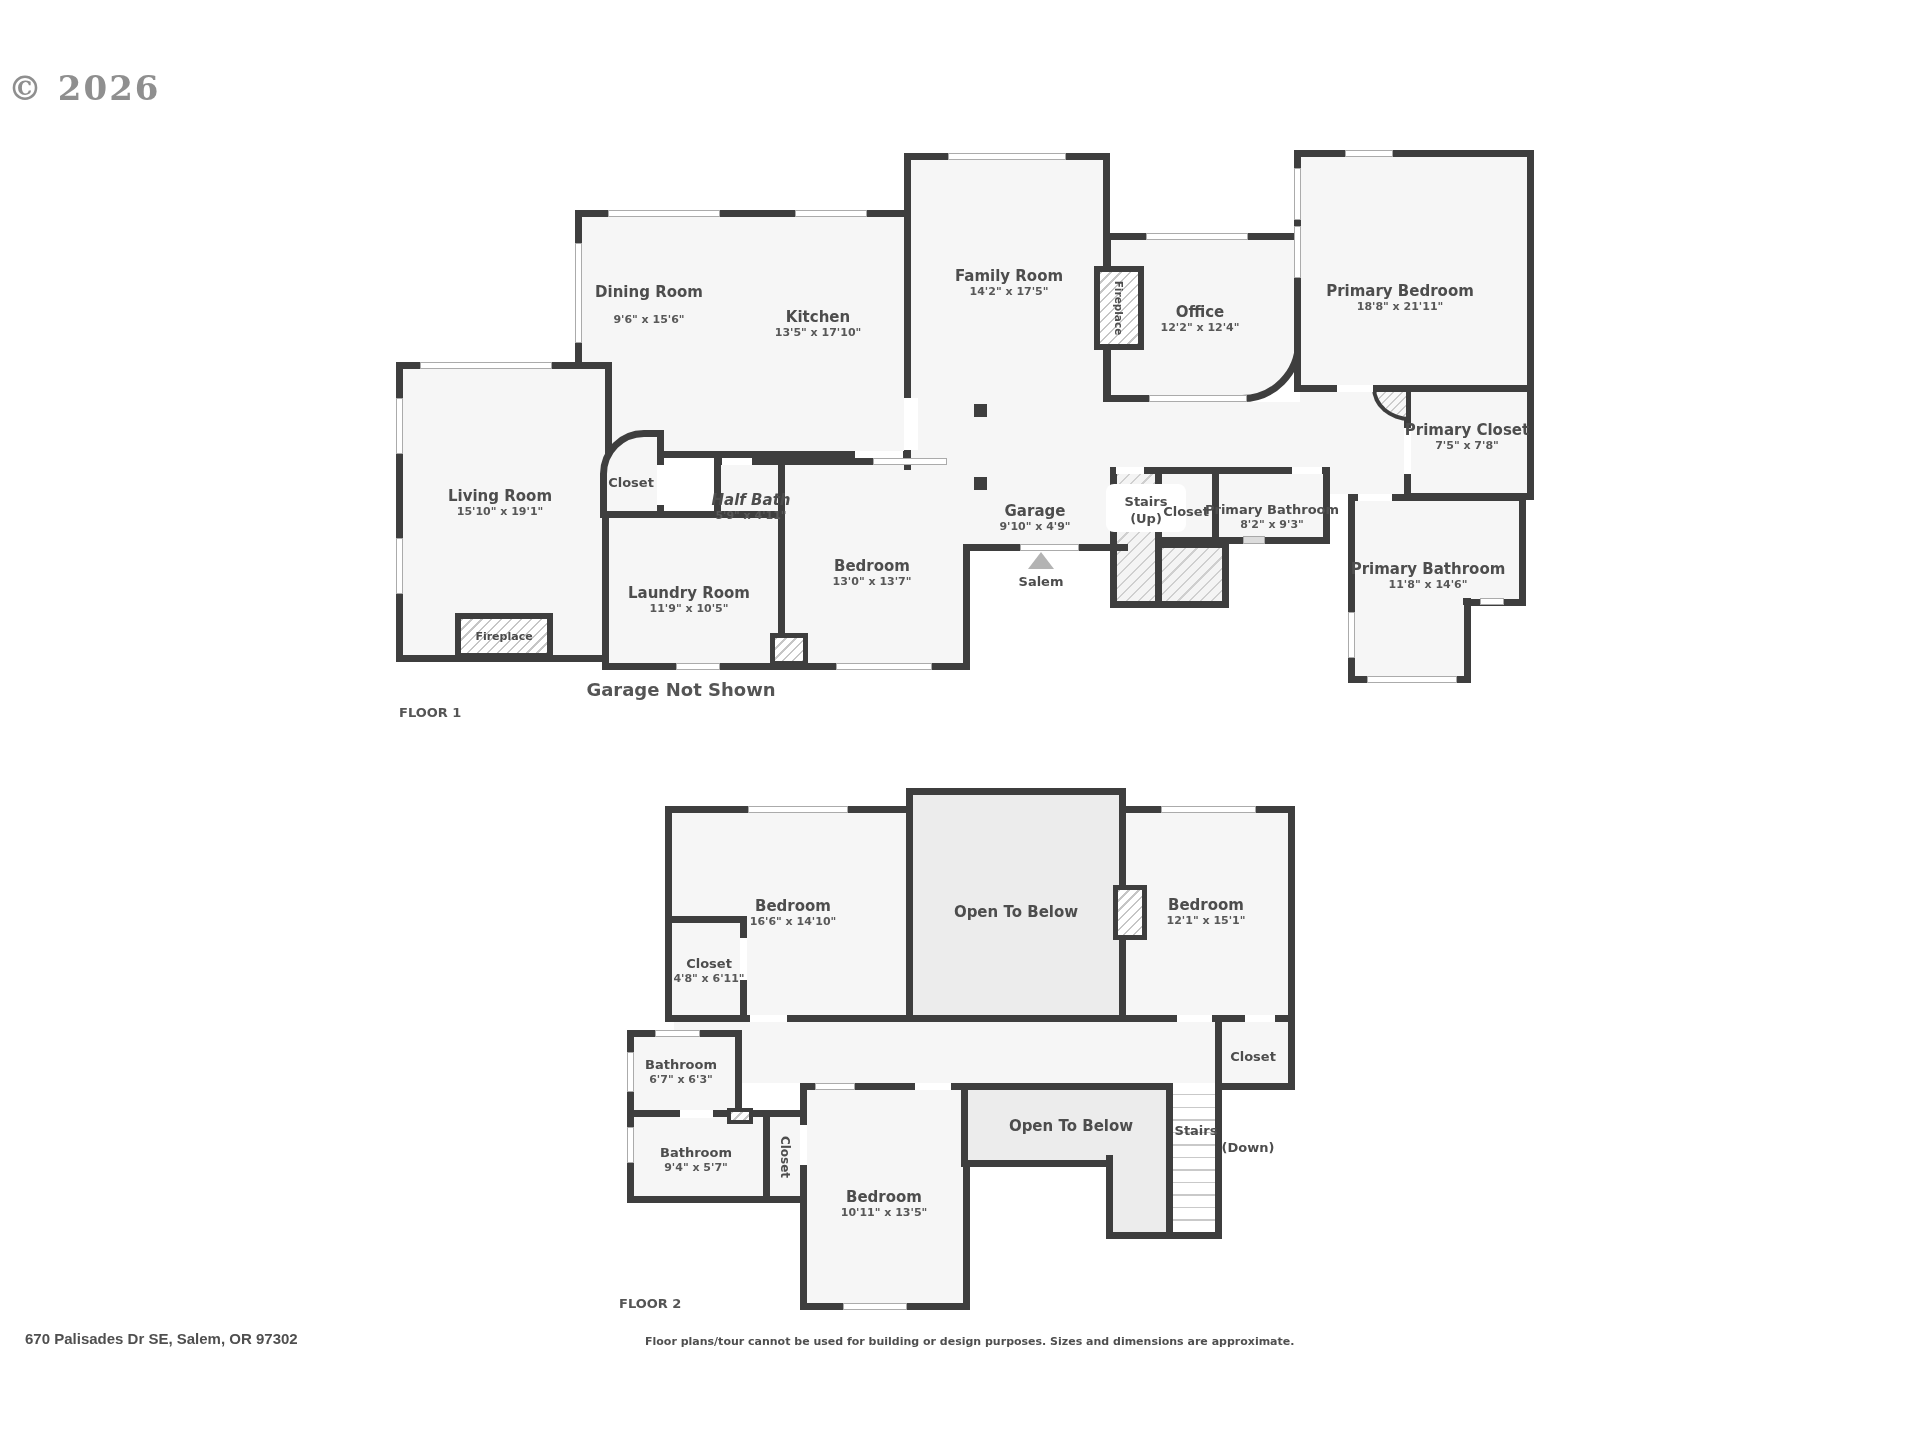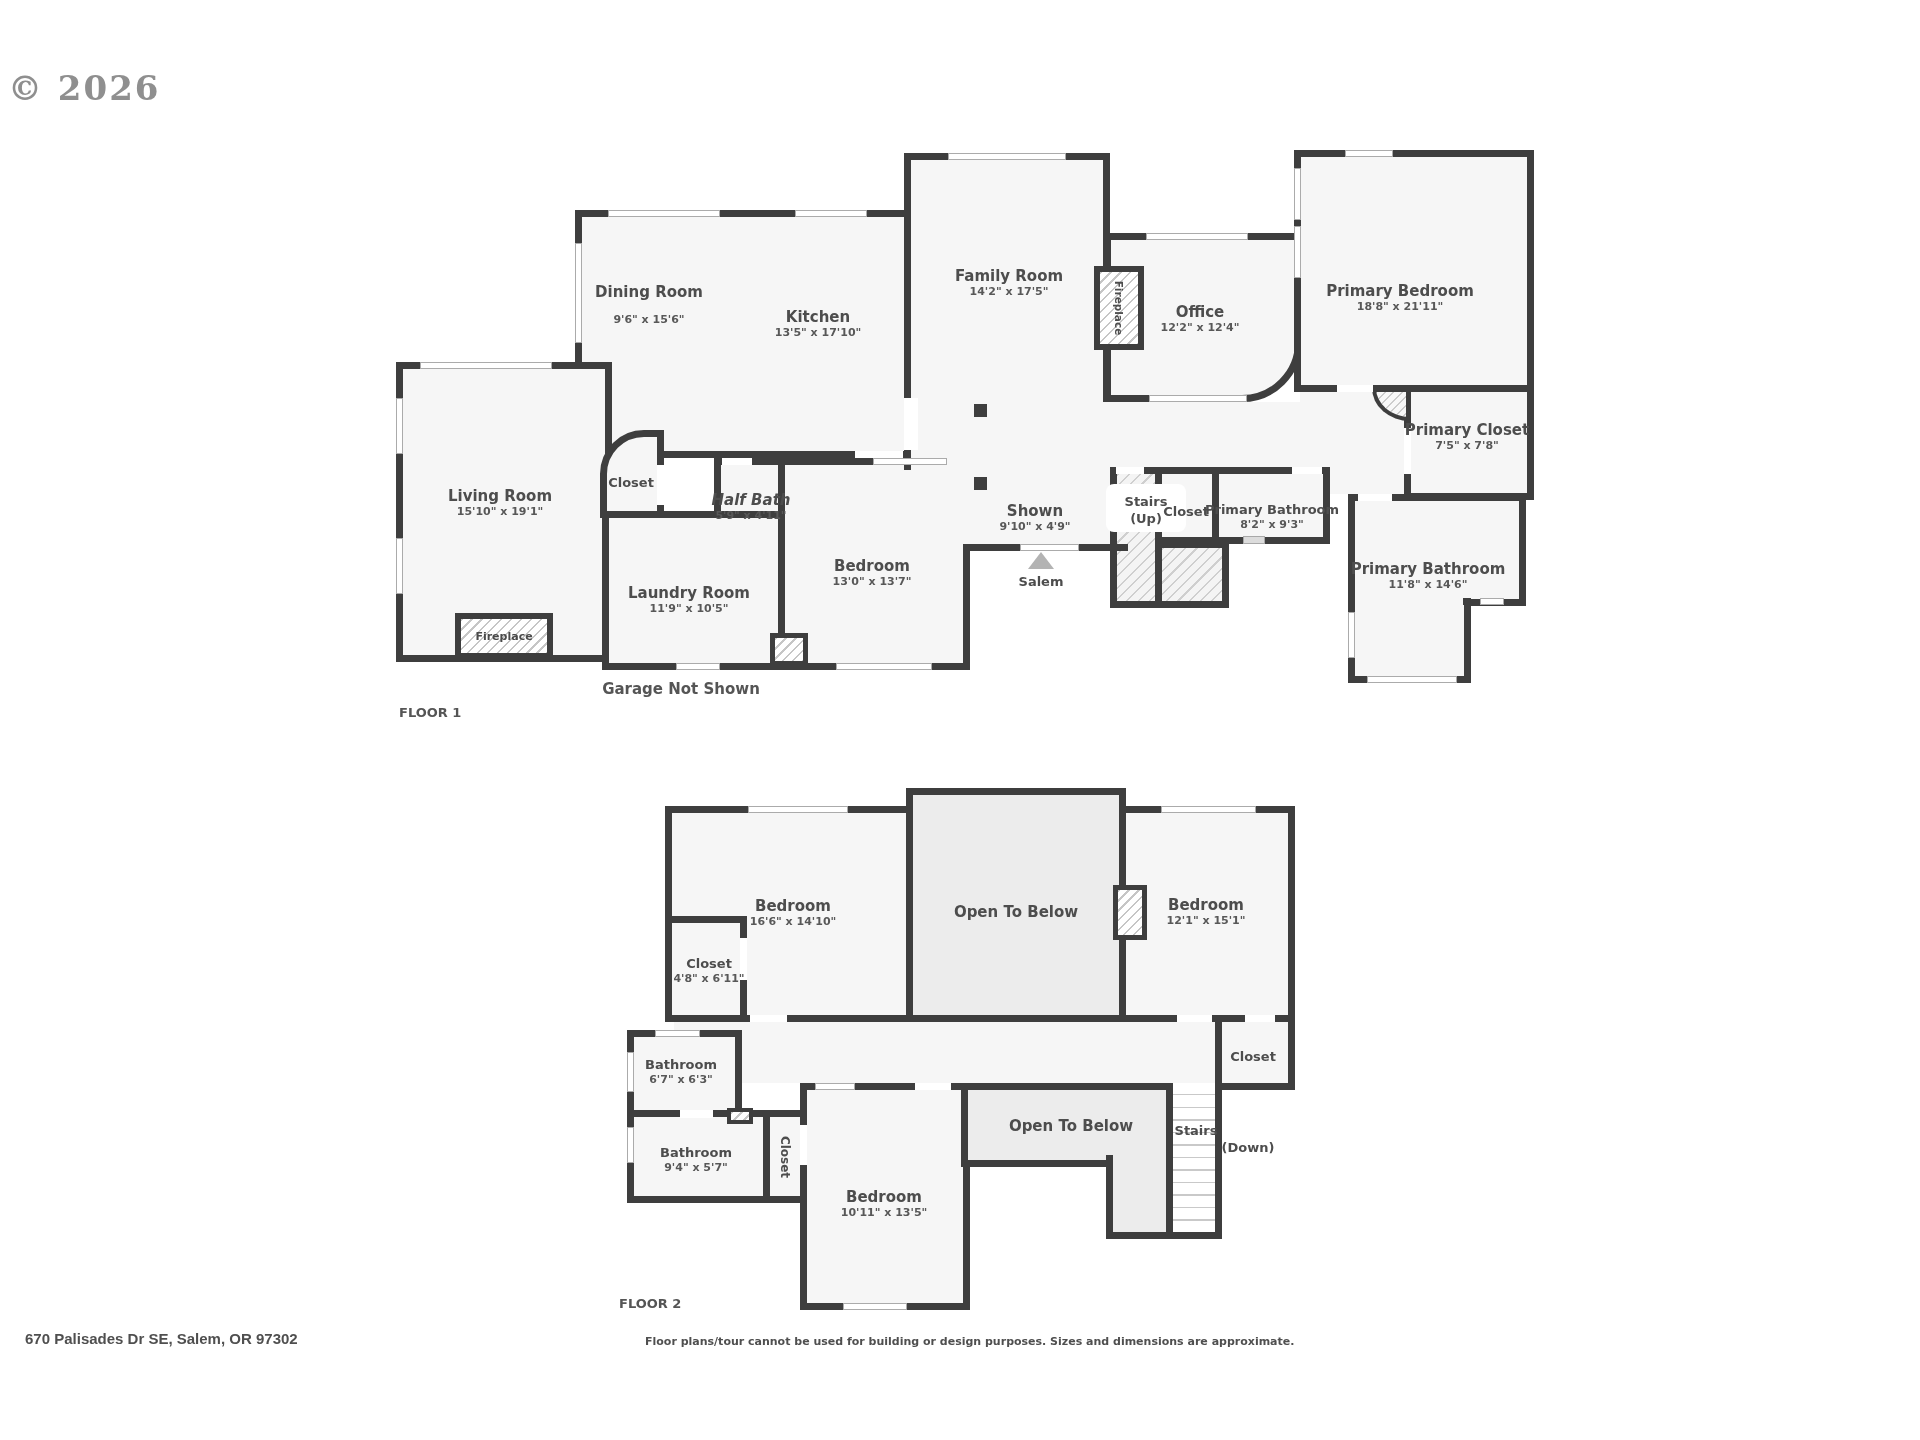--- a/index.html
+++ b/index.html
@@ -26,21 +26,21 @@
        font-weight:bold;font-size:15px;color:#4d4d4d;}
   .dim{font-size:11px;color:#585858;}
   .lbl2{font-size:13px;}
   .vlbl{position:absolute;transform:translate(-50%,-50%);writing-mode:vertical-rl;
         font-weight:bold;font-size:10.5px;color:#4d4d4d;white-space:nowrap;}
   .fpl{position:absolute;transform:translate(-50%,-50%);font-weight:bold;font-size:11px;color:#4a4a4a;white-space:nowrap;}
   .stairbox{position:absolute;background:#fff;border-radius:8px;}
   .tri{position:absolute;width:0;height:0;border-left:13px solid transparent;
        border-right:13px solid transparent;border-bottom:17px solid #b3b3b3;}
   .title{position:absolute;transform:translate(0,-50%);font-weight:bold;font-size:13px;color:#555;}
-  .note{position:absolute;transform:translate(-50%,-50%);font-weight:bold;font-size:15px;color:#555;white-space:nowrap;}
+  .note{position:absolute;transform:translate(-50%,-50%);font-weight:bold;font-size:18px;color:#555;white-space:nowrap;}
   .addr{position:absolute;transform:translate(0,-50%);font-family:"Liberation Sans",sans-serif;
         font-weight:bold;font-size:15px;color:#4f4f4f;white-space:nowrap;}
   .disc{position:absolute;transform:translate(0,-50%);font-weight:bold;font-size:11px;color:#4f4f4f;white-space:nowrap;}
   .wm{position:absolute;font-family:"DejaVu Serif",serif;font-weight:bold;font-size:34px;
       color:#8f8f8f;letter-spacing:2px;}
 </style>
 </head>
 <body>
 
 <div class="page">
@@ -130,21 +130,21 @@
     <div class="lbl dim" style="left:1467px;top:445px;">7'5" x 7'8"</div>
     <div class="lbl" style="left:500px;top:496px;">Living Room</div>
     <div class="lbl dim" style="left:500px;top:511px;">15'10" x 19'1"</div>
     <div class="lbl lbl2" style="left:631px;top:482px;">Closet</div>
     <div class="lbl" style="left:751px;top:500px;font-style:italic;">Half Bath</div>
     <div class="lbl dim" style="left:751px;top:515px;">5'9" x 4'11"</div>
     <div class="lbl" style="left:689px;top:593px;">Laundry Room</div>
     <div class="lbl dim" style="left:689px;top:608px;">11'9" x 10'5"</div>
     <div class="lbl" style="left:872px;top:566px;">Bedroom</div>
     <div class="lbl dim" style="left:872px;top:581px;">13'0" x 13'7"</div>
-    <div class="lbl" style="left:1035px;top:511px;">Shown</div>
+    <div class="lbl" style="left:1035px;top:511px;">Garage</div>
     <div class="lbl dim" style="left:1035px;top:526px;">9'10" x 4'9"</div>
     <div class="lbl lbl2" style="left:1146px;top:501px;">Stairs</div>
     <div class="lbl lbl2" style="left:1146px;top:518px;">(Up)</div>
     <div class="lbl lbl2" style="left:1186px;top:511px;">Closet</div>
     <div class="lbl lbl2" style="left:1272px;top:509px;">Primary Bathroom</div>
     <div class="lbl dim" style="left:1272px;top:524px;">8'2" x 9'3"</div>
     <div class="lbl" style="left:1428px;top:569px;">Primary Bathroom</div>
     <div class="lbl dim" style="left:1428px;top:584px;">11'8" x 14'6"</div>
     <div class="fpl" style="left:504px;top:636px;">Fireplace</div>
     <div class="vlbl" style="left:1119px;top:308px;">Fireplace</div>

